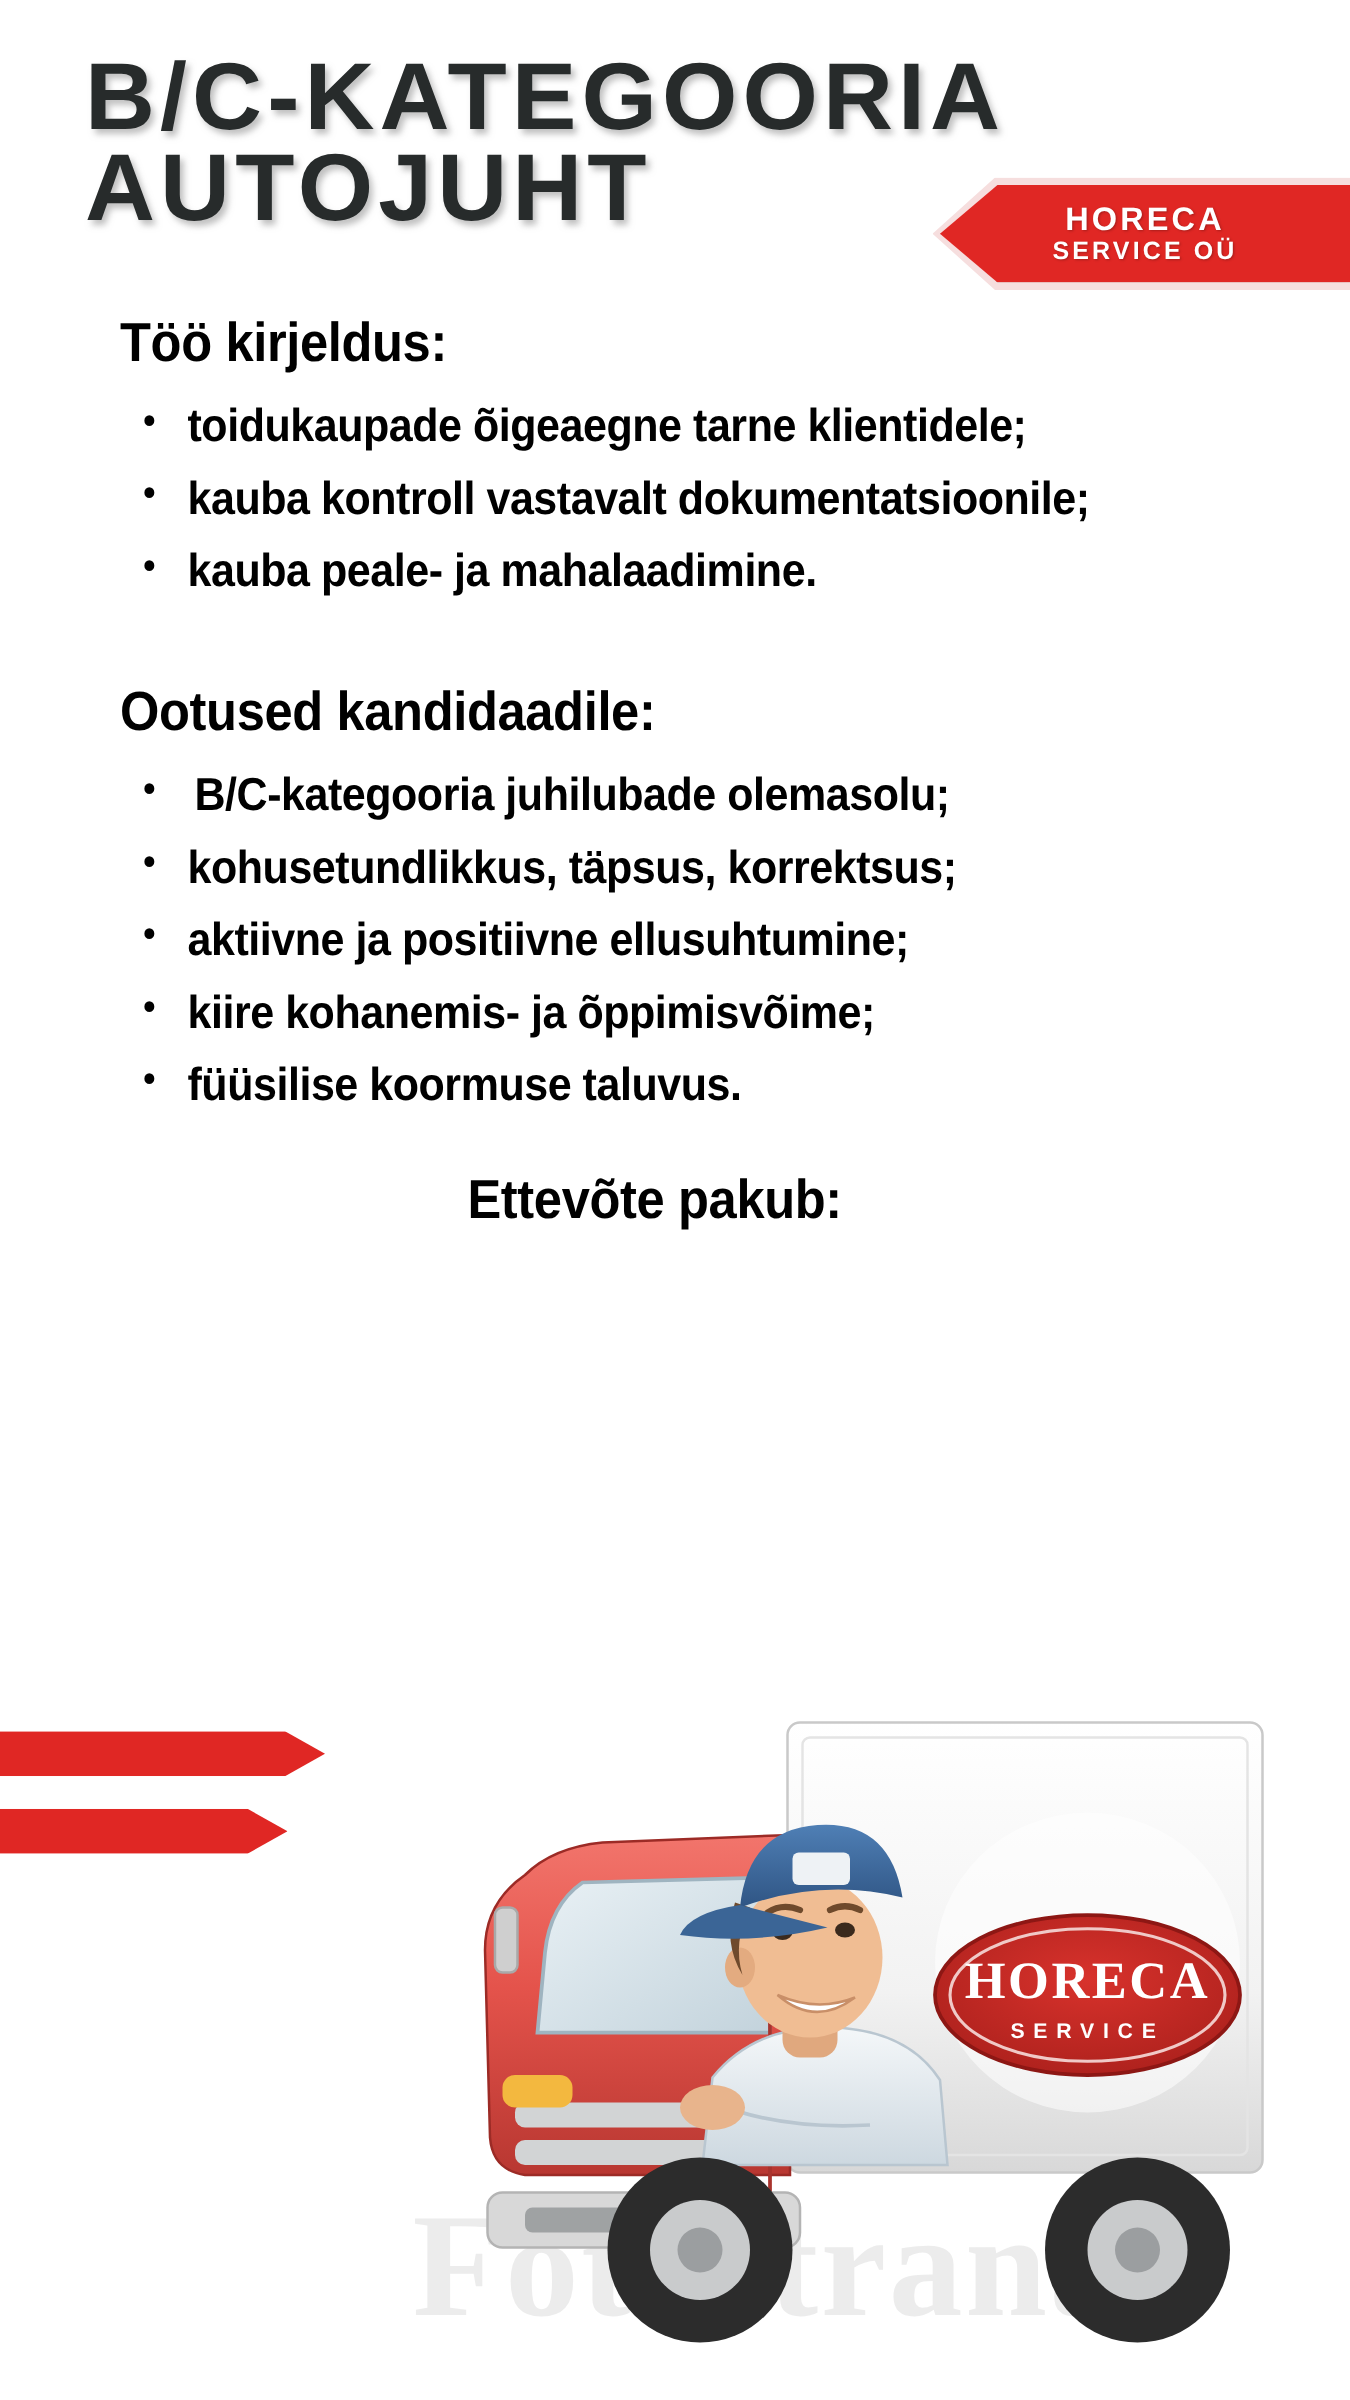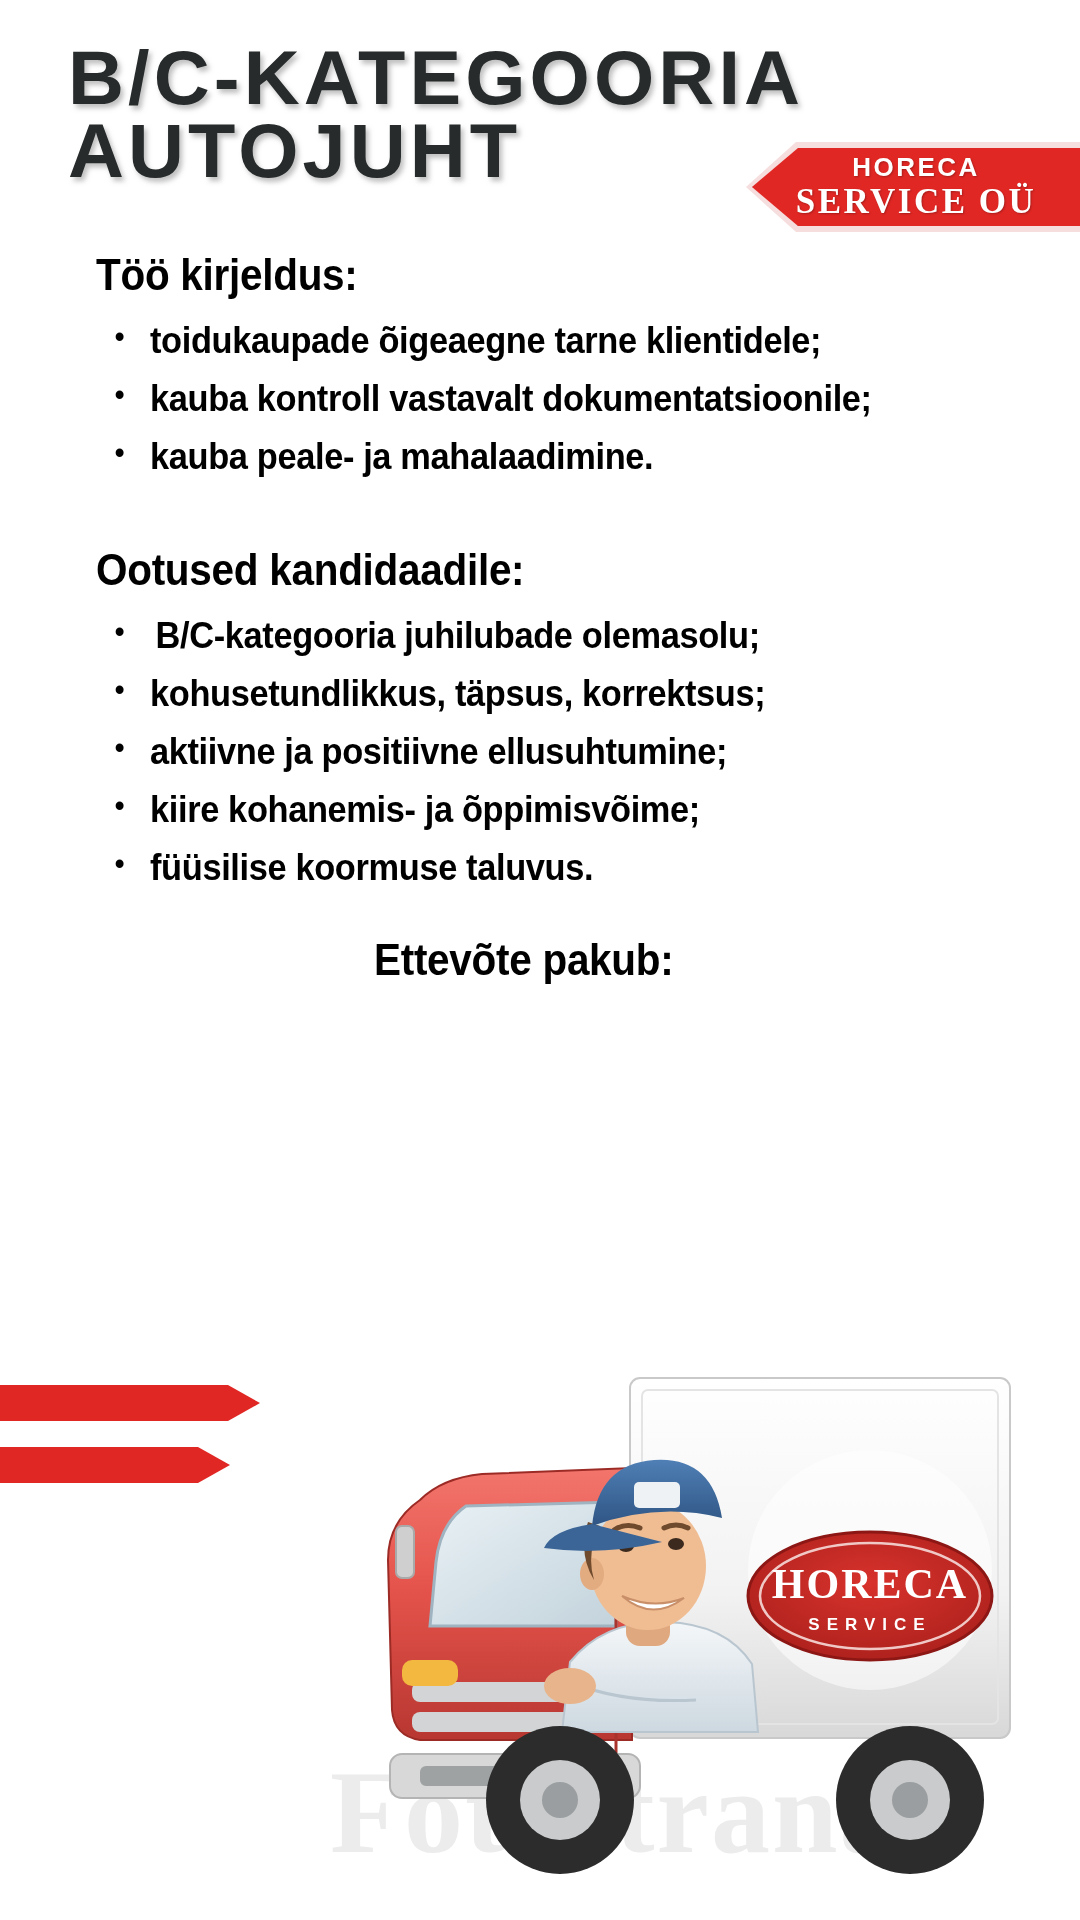--- a/index.html
+++ b/index.html
@@ -58,21 +58,21 @@
   }
   .badge-line {
     font-weight:bold;
     color:#ffffff;
     letter-spacing:2.5px;
     line-height:1.12;
     font-size:26px;
     white-space:nowrap;
     text-shadow:1px 1px 2px rgba(0,0,0,0.25);
   }
-  .badge-line.l2 { font-size:35px;font-family:Liberation Serif, serif; }
+  .badge-line.l2 { font-size:20px; }
 
   .section { position:absolute; width:1000px; }
   .sec-1 { left:0px; top:250px; }
   .sec-2 { left:0px; top:545px; }
   .sec-3 { left:0px; top:935px;text-align:center; }
 
   .sec-head {
     font-weight:bold;
     font-size:44px;
     color:#000000;

